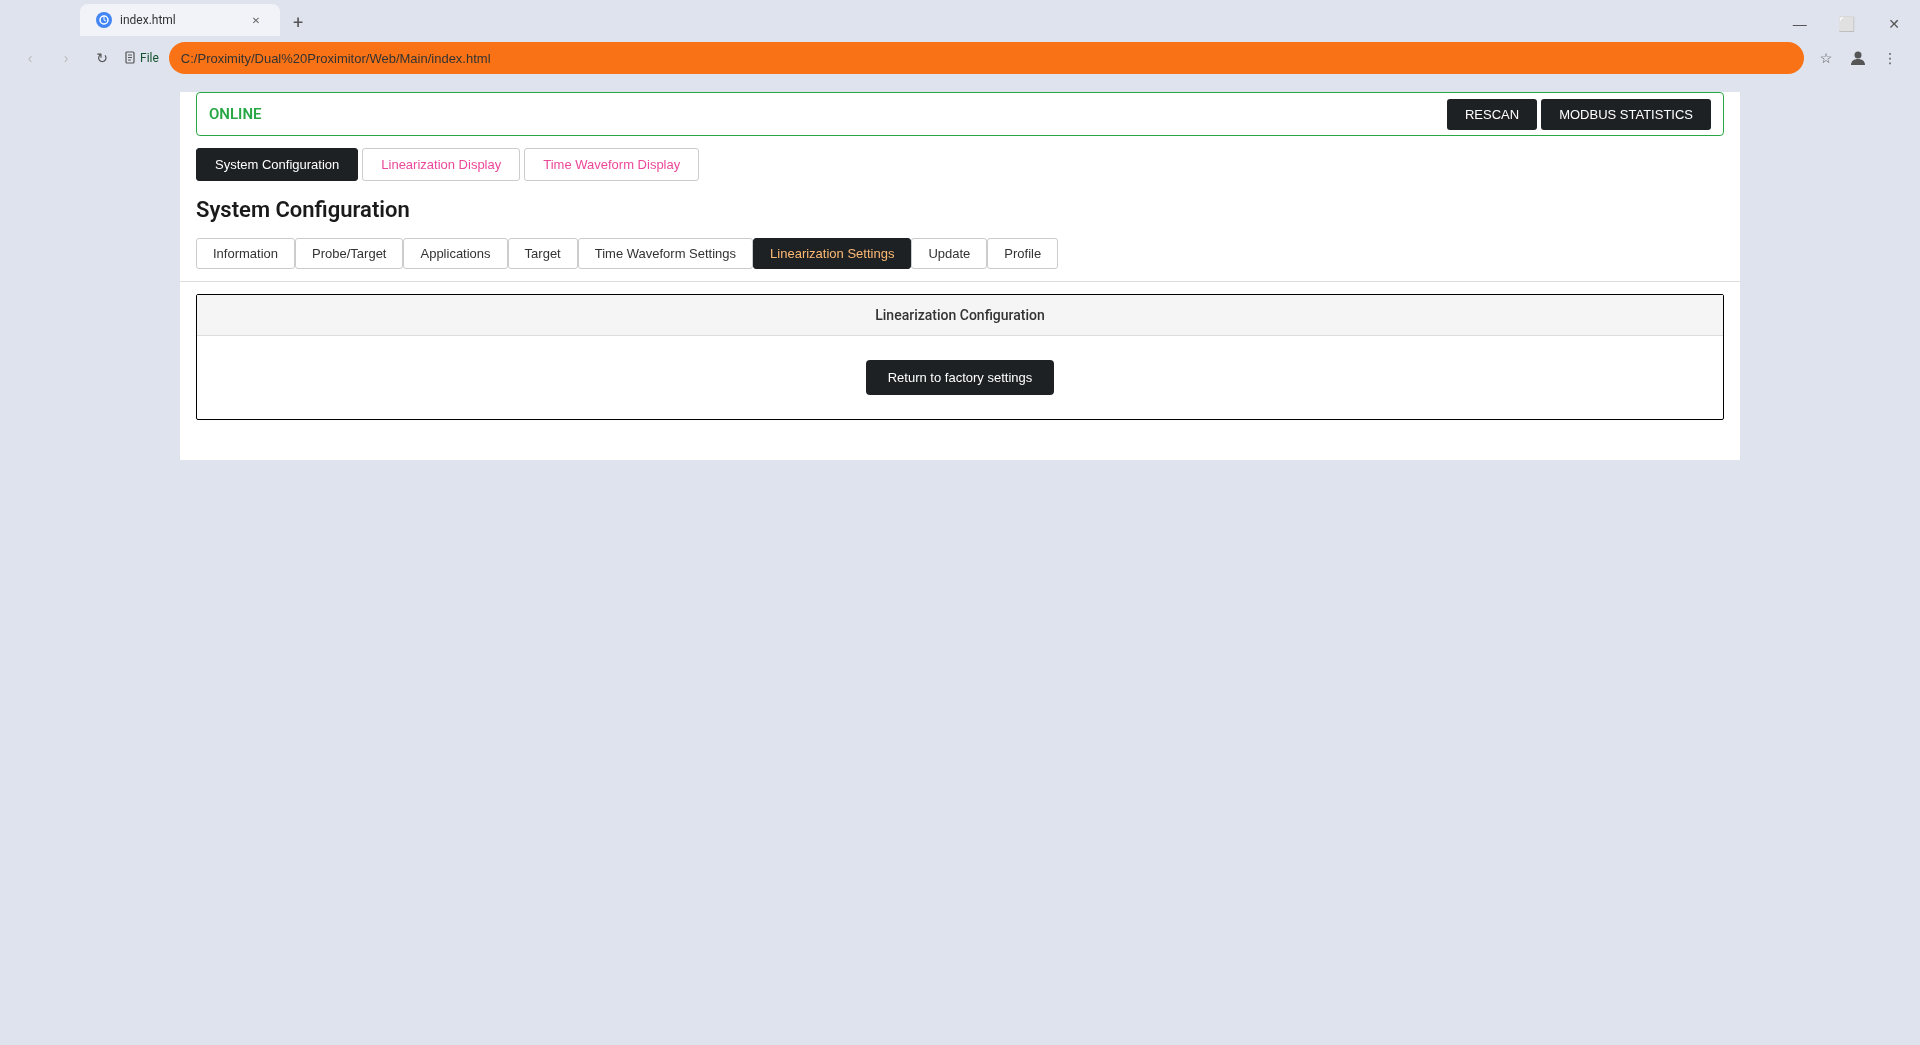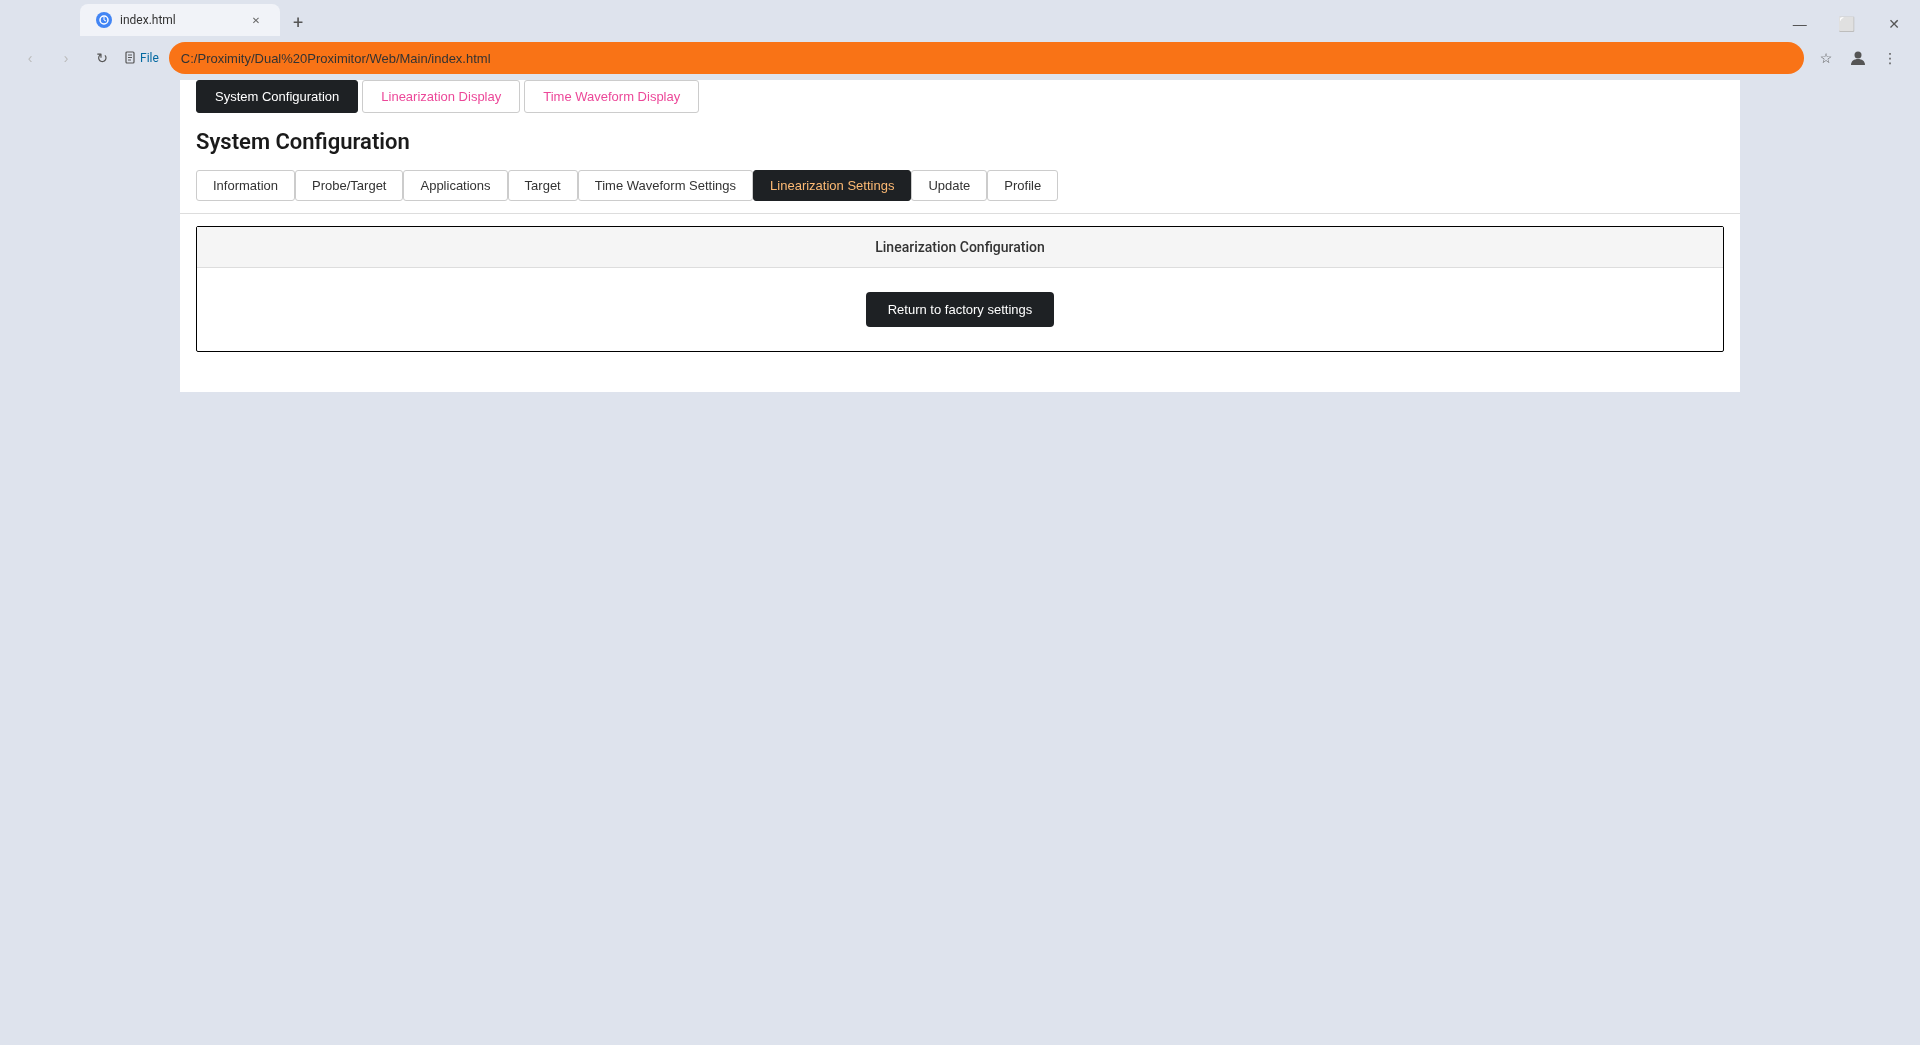--- a/index.html
+++ b/index.html
@@ -329,21 +329,21 @@
       <button class="wc-btn">—</button>
       <button class="wc-btn">⬜</button>
       <button class="wc-btn">✕</button>
     </div>
   </div>
 
   <div class="browser-address-bar">
     <button class="nav-btn disabled">‹</button>
     <button class="nav-btn disabled">›</button>
     <button class="nav-btn">↻</button>
-    <span style="font-size:12px;color:#0369a1;margin-right:2px;display:flex;align-items:center;gap:2px;">
+    <span style="font-size:12px;color:#14532d;margin-right:2px;display:flex;align-items:center;gap:2px;">
       <svg width="14" height="14" viewBox="0 0 14 14">
           <rect x="2" y="1" width="8" height="11" rx="1" fill="none" stroke="#555" stroke-width="1.2"></rect>
           <line x1="4" y1="4" x2="8" y2="4" stroke="#555" stroke-width="1"></line>
           <line x1="4" y1="6.5" x2="8" y2="6.5" stroke="#555" stroke-width="1"></line>
           <line x1="4" y1="9" x2="7" y2="9" stroke="#555" stroke-width="1"></line>
         </svg>
       <span>File</span>
     </span>
     <input class="address-input" type="text" value="C:/Proximity/Dual%20Proximitor/Web/Main/index.html" style="">
 
@@ -354,20 +354,27 @@
             <circle cx="9" cy="6" r="3.5" fill="#555"></circle>
             <path d="M2 16c0-4 3.1-6 7-6s7 2 7 6" fill="#555"></path>
           </svg>
       </div>
       <div class="toolbar-icon">⋮</div>
     </div>
   </div>
 
   <div style="background: white; margin: 0 180px; padding-bottom: 40px;">
 
+    <div class="status-bar">
+      <span class="status-online">ONLINE</span>
+      <div class="status-actions">
+        <button class="btn-dark">RESCAN</button>
+        <button class="btn-dark">MODBUS STATISTICS</button>
+      </div>
+    </div>
 
     <div class="top-nav">
       <button class="top-nav-btn active">System Configuration</button>
       <button class="top-nav-btn">Linearization Display</button>
       <button class="top-nav-btn">Time Waveform Display</button>
     </div>
 
     <h1 class="page-title">System Configuration</h1>
 
     <div class="sub-nav">

